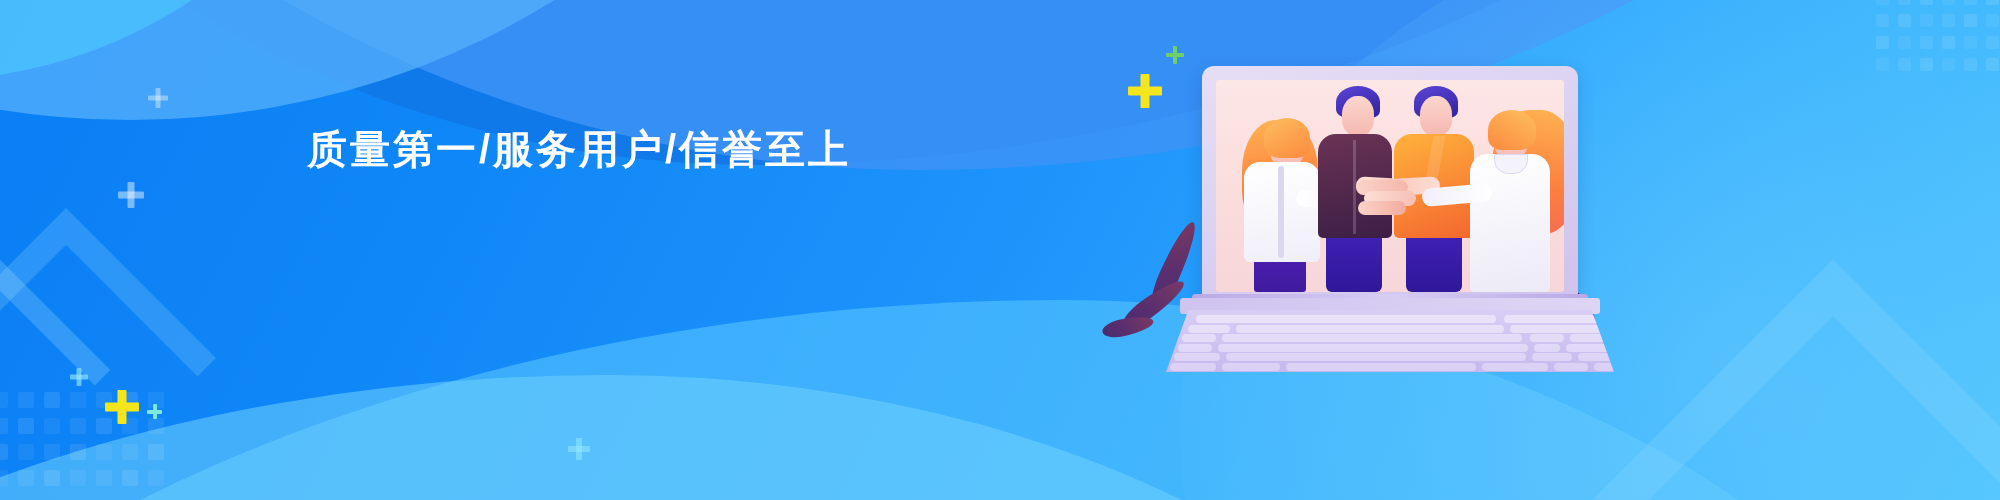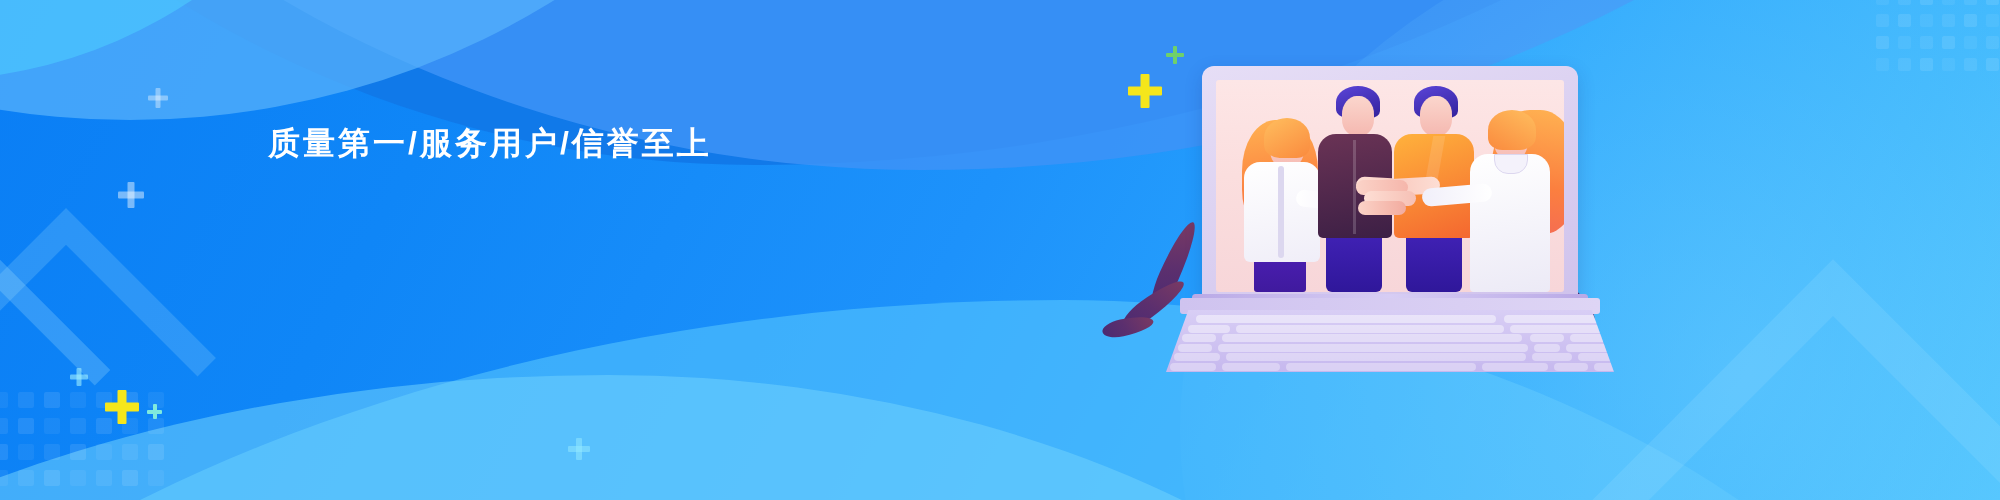--- a/index.html
+++ b/index.html
@@ -65,23 +65,24 @@
 
   
   .copy{position:absolute;left:250px;top:96px;width:640px;}
   .headline{
     margin:0;color:#fff;font-size:78px;line-height:1.02;font-weight:700;
     letter-spacing:6px;white-space:nowrap;
     text-shadow:0 3px 10px rgba(6,60,130,.25);
     font-family:"Liberation Sans","DejaVu Sans",sans-serif;
   }
   .subline{
-    margin:26px 0 0 18px;color:#fff;font-size:32px;font-weight:600;
+    margin:26px 0 0 18px;color:#fff;font-size:40px;font-weight:600;
     letter-spacing:3px;white-space:nowrap;
     font-family:"Liberation Sans","DejaVu Sans",sans-serif;
+    text-align:center;
   }
 
   
   .laptop{position:absolute;left:1180px;top:66px;width:420px;height:300px;}
   .lid{
     position:absolute;left:22px;top:0;width:376px;height:236px;
     background:linear-gradient(160deg,#e6def6,#cfc2ec);
     border-radius:12px 12px 4px 4px;
     box-shadow:0 6px 18px rgba(20,40,120,.18);
   }

